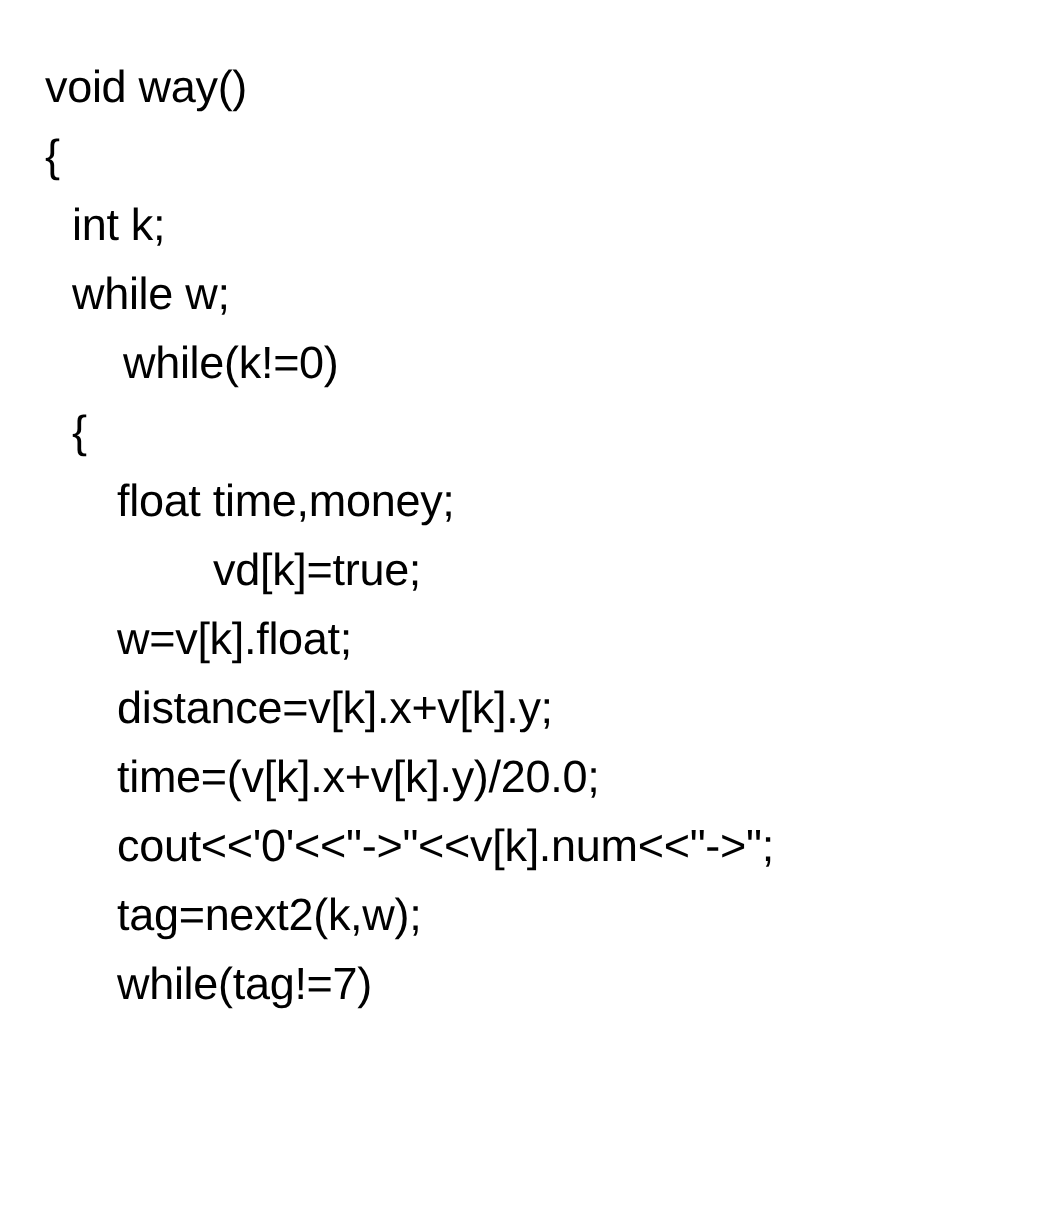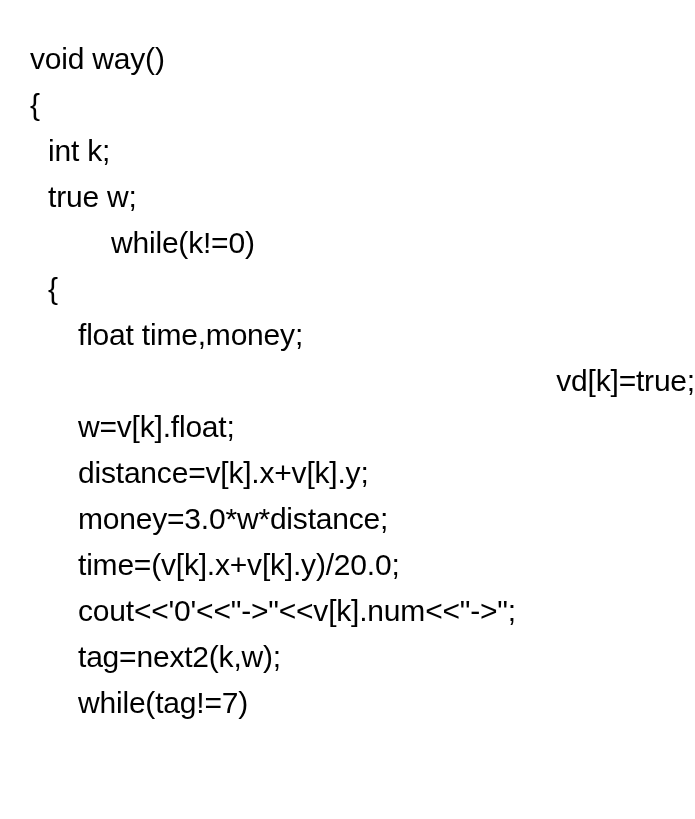--- a/index.html
+++ b/index.html
@@ -31,41 +31,40 @@
     height: 46px;
     line-height: 46px;
     white-space: pre;
     color: #000000;
     font-family: "Liberation Sans", sans-serif;
     font-size: 30px;
     font-weight: 400;
     letter-spacing: -0.2px;
   }
   .ind-0  { padding-left: 30px; }
-  .ind-1  { padding-left: 111px; }
+  .ind-1  { padding-left: 82px; }
   .ind-2  { padding-left: 48px; }
-  .ind-3  { padding-left: 142px; text-align: right; }
+  .ind-3  { padding-left: 142px; }
   .ind-4  { padding-left: 78px; }
 </style>
 </head>
 <body>
 
 <div id="code-page">
   <div class="code-listing">
 
     <div class="code-line ind-0">void way()</div>
     <div class="code-line ind-0">{</div>
     <div class="code-line ind-2">int k;</div>
-    <div class="code-line ind-2">true w;</div>
+    <div class="code-line ind-2">while w;</div>
     <div class="code-line ind-1">while(k!=0)</div>
     <div class="code-line ind-2">{</div>
     <div class="code-line ind-4">float time,money;</div>
     <div class="code-line ind-3">vd[k]=true;</div>
     <div class="code-line ind-4">w=v[k].float;</div>
     <div class="code-line ind-4">distance=v[k].x+v[k].y;</div>
-    <div class="code-line ind-4">money=3.0*w*distance;</div>
     <div class="code-line ind-4">time=(v[k].x+v[k].y)/20.0;</div>
     <div class="code-line ind-4">cout&lt;&lt;'0'&lt;&lt;"-&gt;"&lt;&lt;v[k].num&lt;&lt;"-&gt;";</div>
     <div class="code-line ind-4">tag=next2(k,w);</div>
     <div class="code-line ind-4">while(tag!=7)</div>
 
   </div>
 </div>
 
 </body></html>

